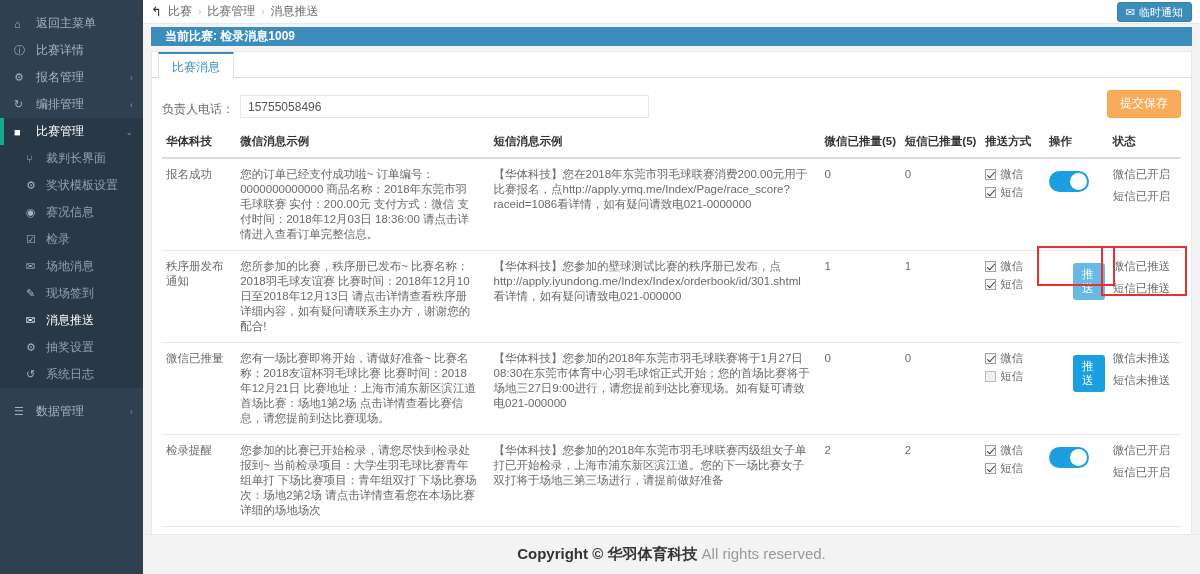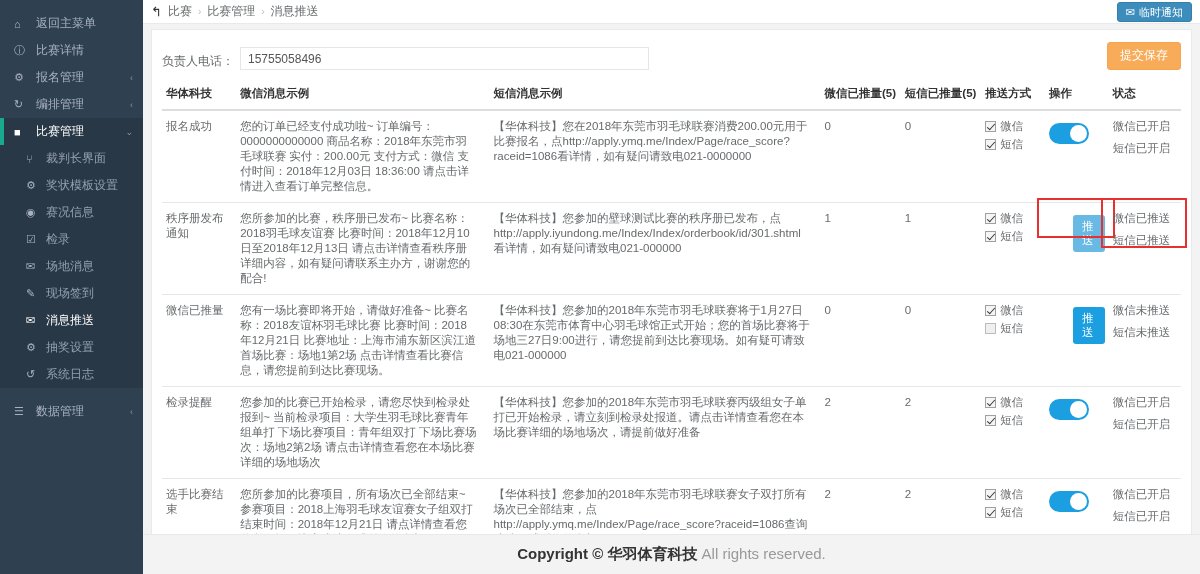--- a/index.html
+++ b/index.html
@@ -296,23 +296,27 @@
         <span class="sep">›</span>
         <span class="cur">消息推送</span>
       </div>
       <div class="spacer"></div>
       <div class="btn-notice">
         <span>✉</span>
         <span>临时通知</span>
       </div>
     </div>
 
+    <div class="race-bar">当前比赛: 检录消息1009</div>
 
     <div class="panel">
 
+      <div class="tabs">
+        <div class="tab">比赛消息</div>
+      </div>
 
       <div class="form-row">
         <span class="form-label">负责人电话：</span>
         <input class="form-input" type="text" value="15755058496" style="">
         <div class="spacer"></div>
         <div class="btn-save">提交保存</div>
       </div>
 
       <table class="grid">
         <thead>
@@ -391,21 +395,21 @@
               </td>
               <td class="c-op"><span class="btn-push">推送</span></td>
               <td class="c-st">
                 <div class="status-line">微信未推送</div>
                 <div class="status-line">短信未推送</div>
               </td>
             </tr>
             <tr>
               <td class="c-name">检录提醒</td>
               <td class="c-wx">您参加的比赛已开始检录，请您尽快到检录处报到~ 当前检录项目：大学生羽毛球比赛青年组单打 下场比赛项目：青年组双打 下场比赛场次：场地2第2场 请点击详情查看您在本场比赛详细的场地场次</td>
-              <td class="c-sms">【华体科技】您参加的2018年东莞市羽毛球联赛丙级组女子单打已开始检录，请立刻到检录处报道。请点击详情查看您在本场比赛详细的场地场次，请提前做好准备</td>
+              <td class="c-sms">【华体科技】您参加的2018年东莞市羽毛球联赛丙级组女子单打已开始检录，上海市浦东新区滨江道。您的下一场比赛女子双打将于场地三第三场进行，请提前做好准备</td>
               <td class="c-cnt1">2</td>
               <td class="c-cnt2">2</td>
               <td class="c-way">
                 <div class="cb-line">
                   <span class="cbx on"></span>
                   <span>微信</span>
                 </div>
                 <div class="cb-line">
                   <span class="cbx on"></span>
                   <span>短信</span>

